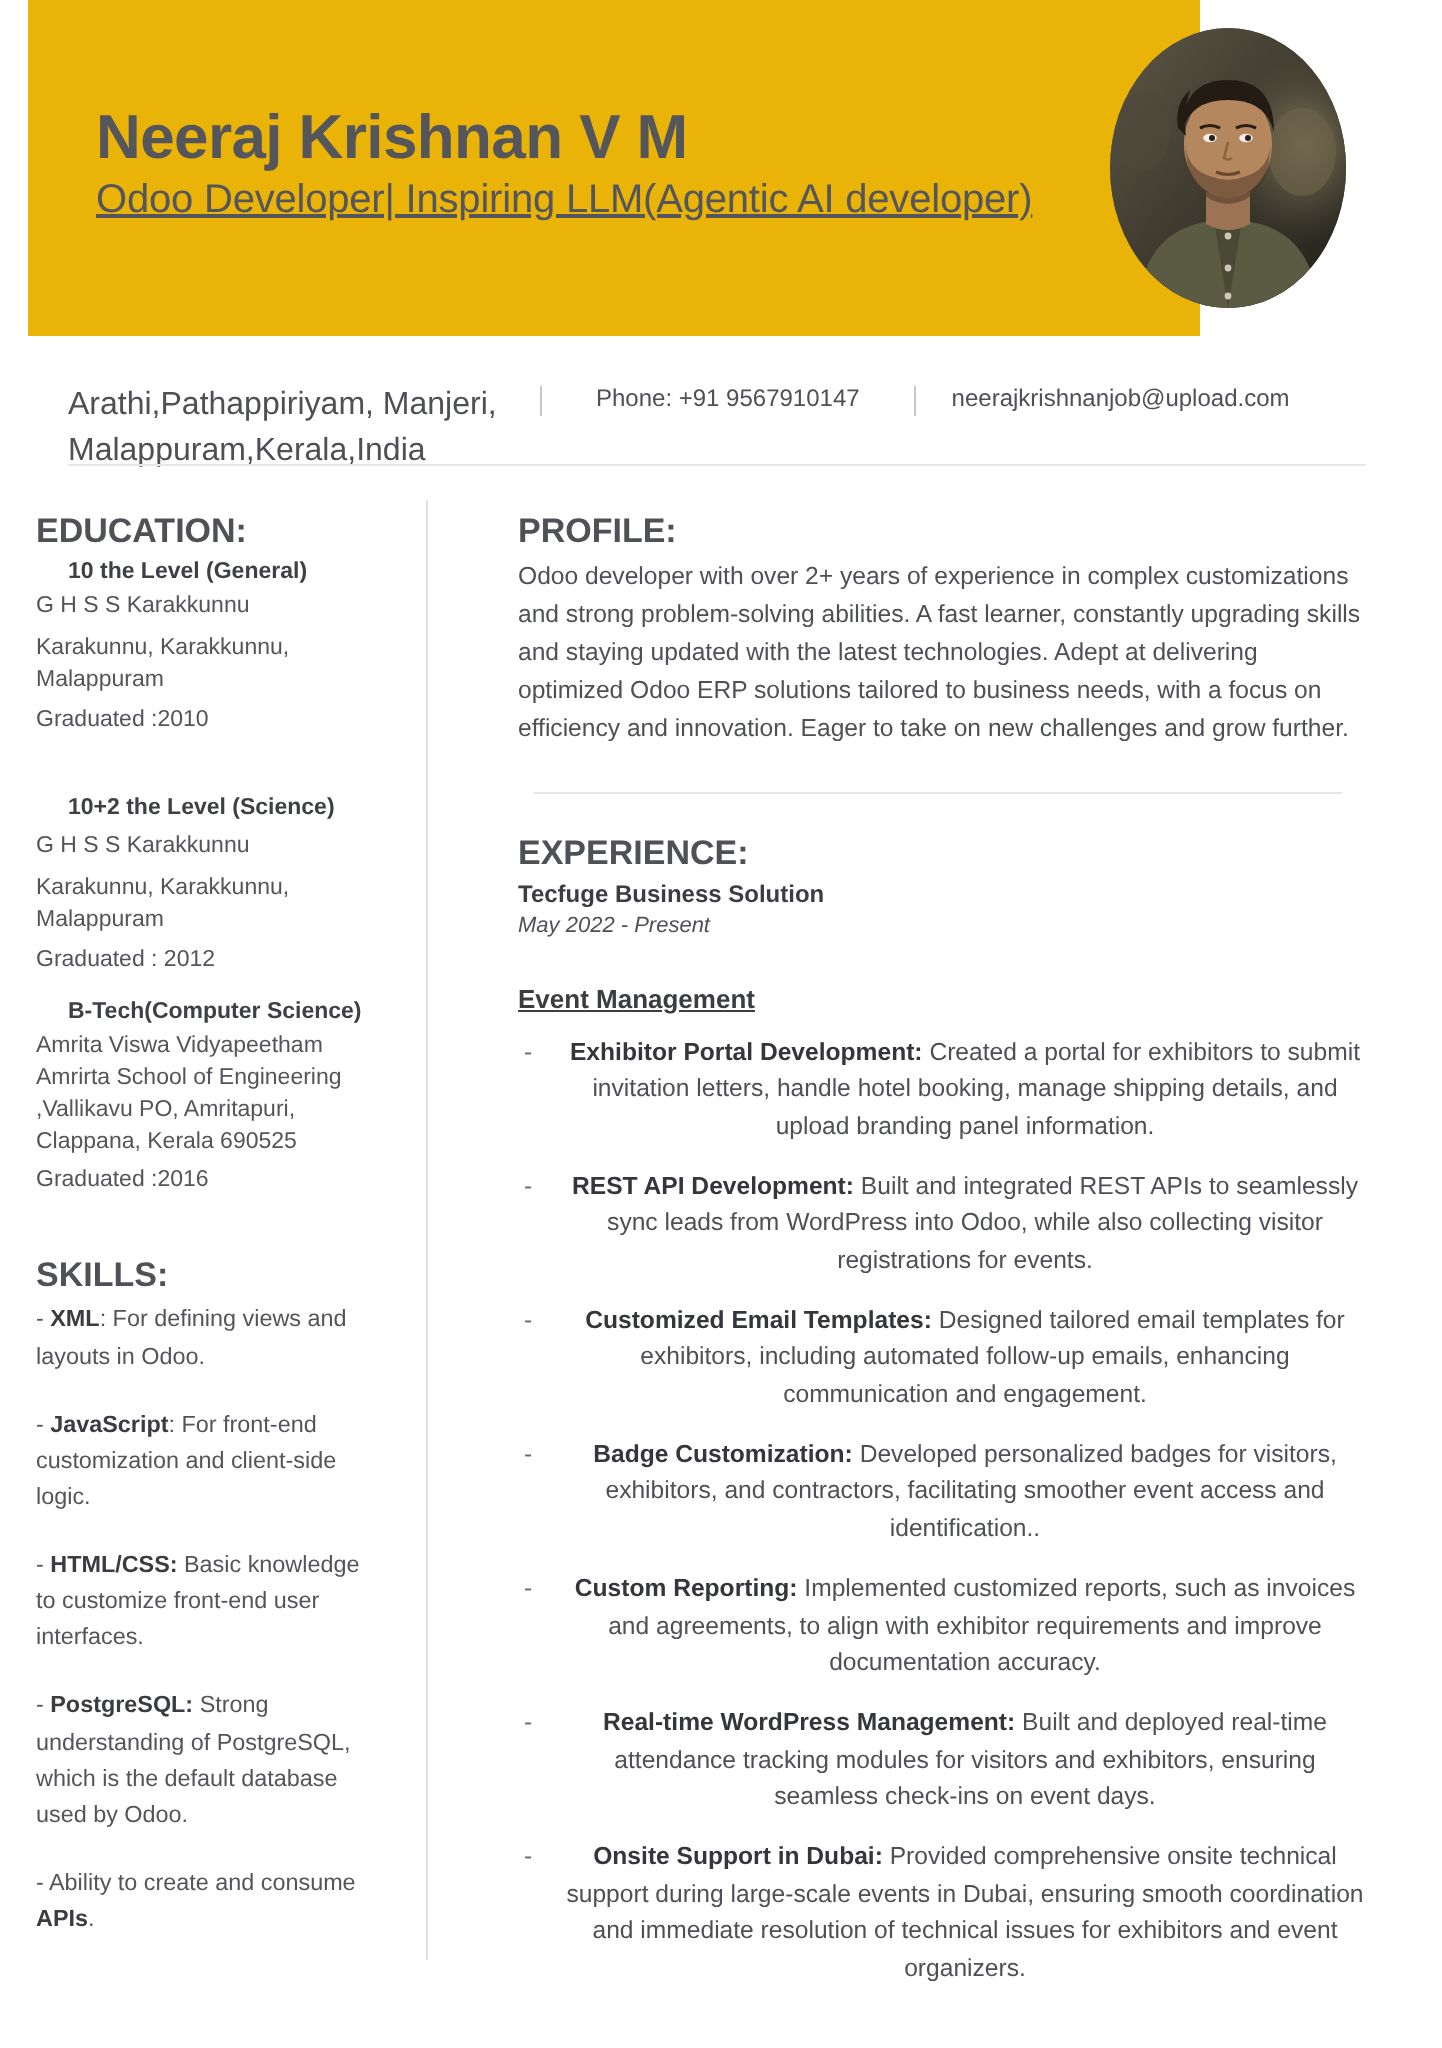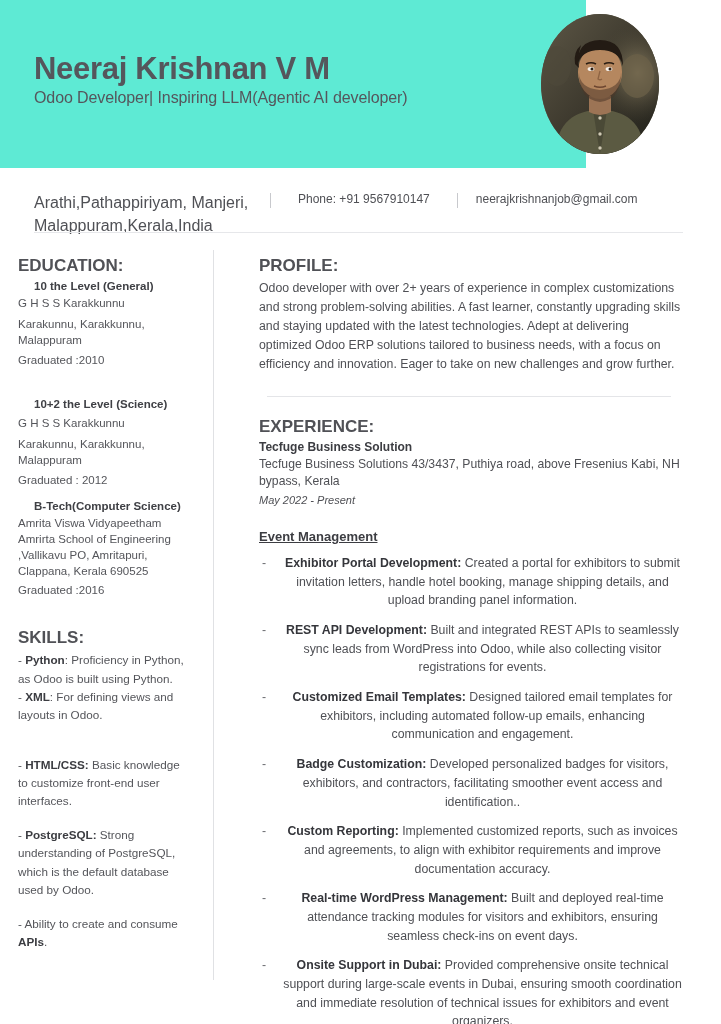--- a/index.html
+++ b/index.html
@@ -15,47 +15,48 @@
     position: relative;
     width: 721px;
     height: 1024px;
     background: #ffffff;
     overflow: hidden;
   }
 
   
   .header-band {
     position: absolute;
-    left: 0;
+    left: 14px;
     top: 0;
     width: 586px;
     height: 168px;
-    background: #5eead4;
+    background: #eab308;
   }
   .header-text-block {
     position: absolute;
     left: 34px;
     top: 52px;
     width: 470px;
   }
   .full-name {
     font-size: 31px;
     font-weight: 700;
     letter-spacing: -0.3px;
     color: #55565c;
     line-height: 1.12;
     white-space: nowrap;
   }
   .headline {
     margin-top: 2px;
-    font-size: 16px;
+    font-size: 20px;
     font-weight: 400;
     color: #55565c;
     letter-spacing: -0.1px;
     white-space: nowrap;
+    text-decoration: underline;
   }
   .avatar {
     position: absolute;
     left: 541px;
     top: 14px;
     width: 118px;
     height: 140px;
     border-radius: 50%;
     overflow: hidden;
     background: #6e6a58;
@@ -282,21 +283,21 @@
         <path d="M53 72 Q59 74.5 65 72" stroke="#6d4630" stroke-width="1.5" fill="none"></path>
       </svg>
     </div>
   </div>
 
   <div class="contact-row">
     <div class="contact-address">Arathi,Pathappiriyam, Manjeri, Malappuram,Kerala,India</div>
     <div class="contact-sep"></div>
     <div class="contact-phone">Phone: +91 9567910147</div>
     <div class="contact-sep"></div>
-    <div class="contact-email">neerajkrishnanjob@gmail.com</div>
+    <div class="contact-email">neerajkrishnanjob@upload.com</div>
   </div>
   <div class="contact-underline"></div>
 
   <div class="col-divider"></div>
 
   <div class="left-col">
 
     <div class="sec-title">EDUCATION:</div>
 
     <div class="edu-block">
@@ -321,28 +322,28 @@
       <div class="edu-degree">B-Tech(Computer Science)</div>
       <div class="edu-line">Amrita Viswa Vidyapeetham</div>
       <div class="edu-line">Amrirta School of Engineering ,Vallikavu PO, Amritapuri, Clappana, Kerala 690525</div>
       <div class="edu-grad">Graduated :2016</div>
     </div>
 
     <div class="skills-wrap">
       <div class="sec-title">SKILLS:</div>
 
       <div class="skill-item">
-        <span>- </span><b>Python</b><span>: Proficiency in Python, as Odoo is built using Python.</span>
-      </div>
-      <div class="skill-item">
         <span>- </span><b>XML</b><span>: For defining views and layouts in Odoo.</span>
       </div>
 
       <div class="skill-gap"></div>
 
+      <div class="skill-item">
+        <span>- </span><b>JavaScript</b><span>: For front-end customization and client-side logic.</span>
+      </div>
 
       <div class="skill-gap"></div>
 
       <div class="skill-item">
         <span>- </span><b>HTML/CSS:</b><span> Basic knowledge to customize front-end user interfaces.</span>
       </div>
 
       <div class="skill-gap"></div>
 
       <div class="skill-item">
@@ -359,21 +360,20 @@
 
   <div class="right-col">
 
     <div class="sec-title">PROFILE:</div>
     <div class="profile-body">Odoo developer with over 2+ years of experience in complex customizations and strong problem-solving abilities. A fast learner, constantly upgrading skills and staying updated with the latest technologies. Adept at delivering optimized Odoo ERP solutions tailored to business needs, with a focus on efficiency and innovation. Eager to take on new challenges and grow further.</div>
 
     <div class="right-divider"></div>
 
     <div class="sec-title">EXPERIENCE:</div>
     <div class="exp-company">Tecfuge Business Solution</div>
-    <div class="exp-address">Tecfuge Business Solutions 43/3437, Puthiya road, above Fresenius Kabi, NH bypass, Kerala</div>
     <div class="exp-dates">May 2022 - Present</div>
 
     <div>
       <span class="exp-group">Event Management</span>
     </div>
 
     <div class="bullet-row">
       <div class="bullet-dash">-</div>
       <div class="bullet-text"><b>Exhibitor Portal Development:</b><span> Created a portal for exhibitors to submit invitation letters, handle hotel booking, manage shipping details, and upload branding panel information.</span></div>
     </div>

